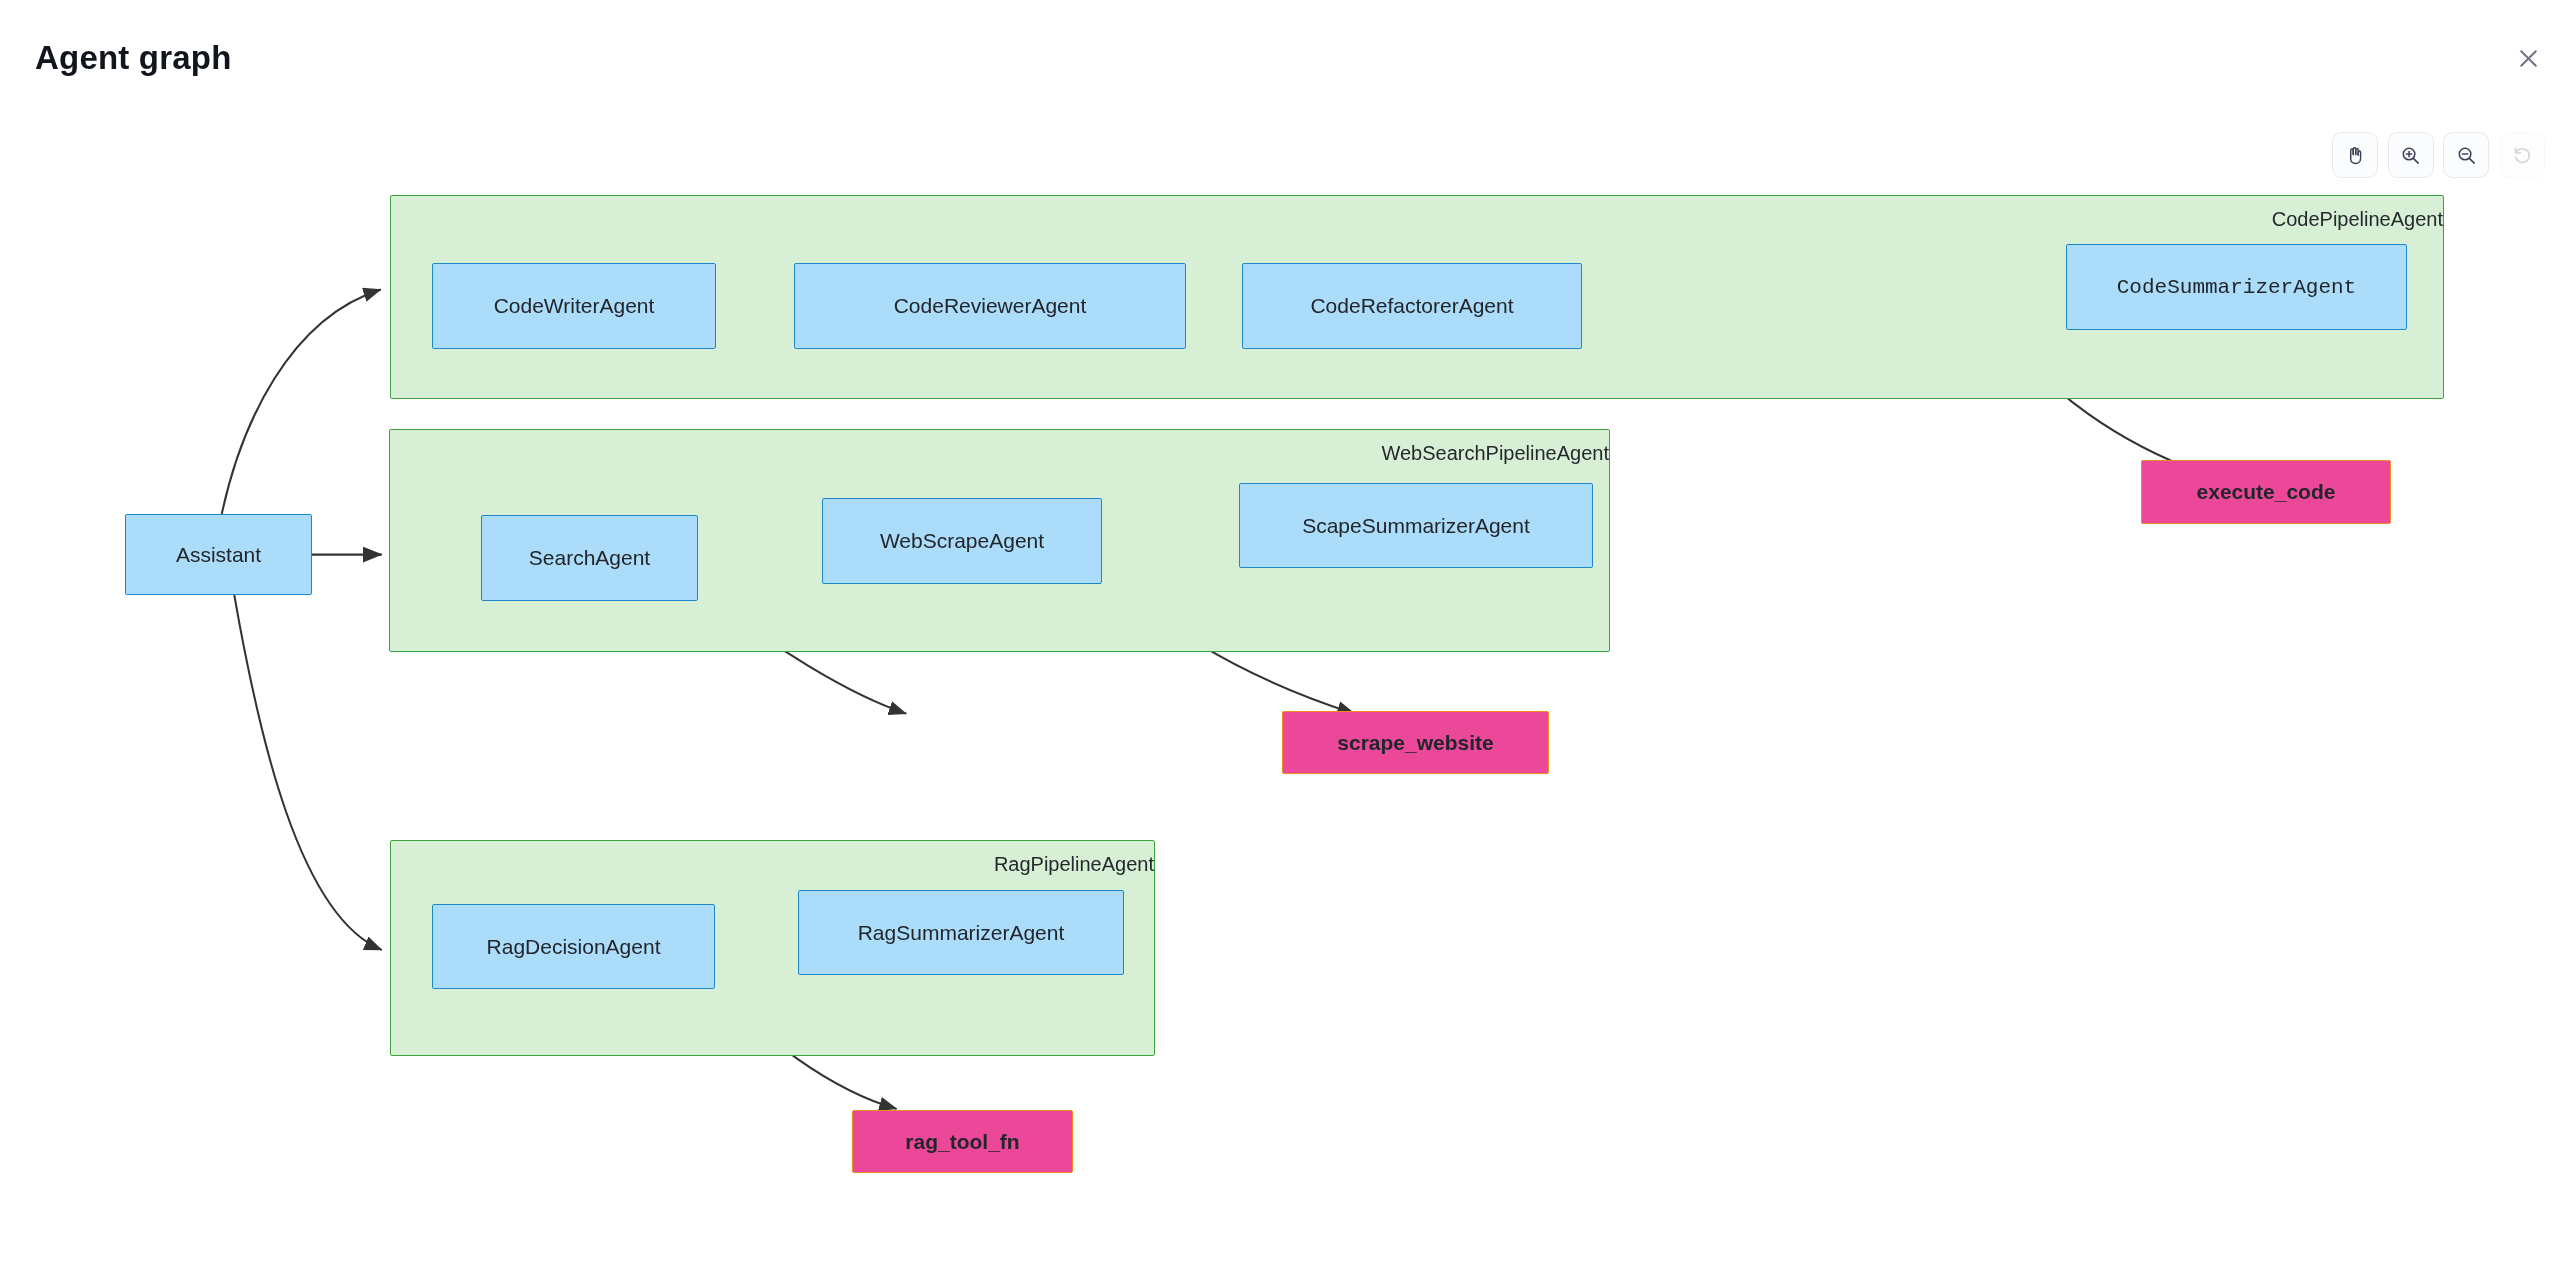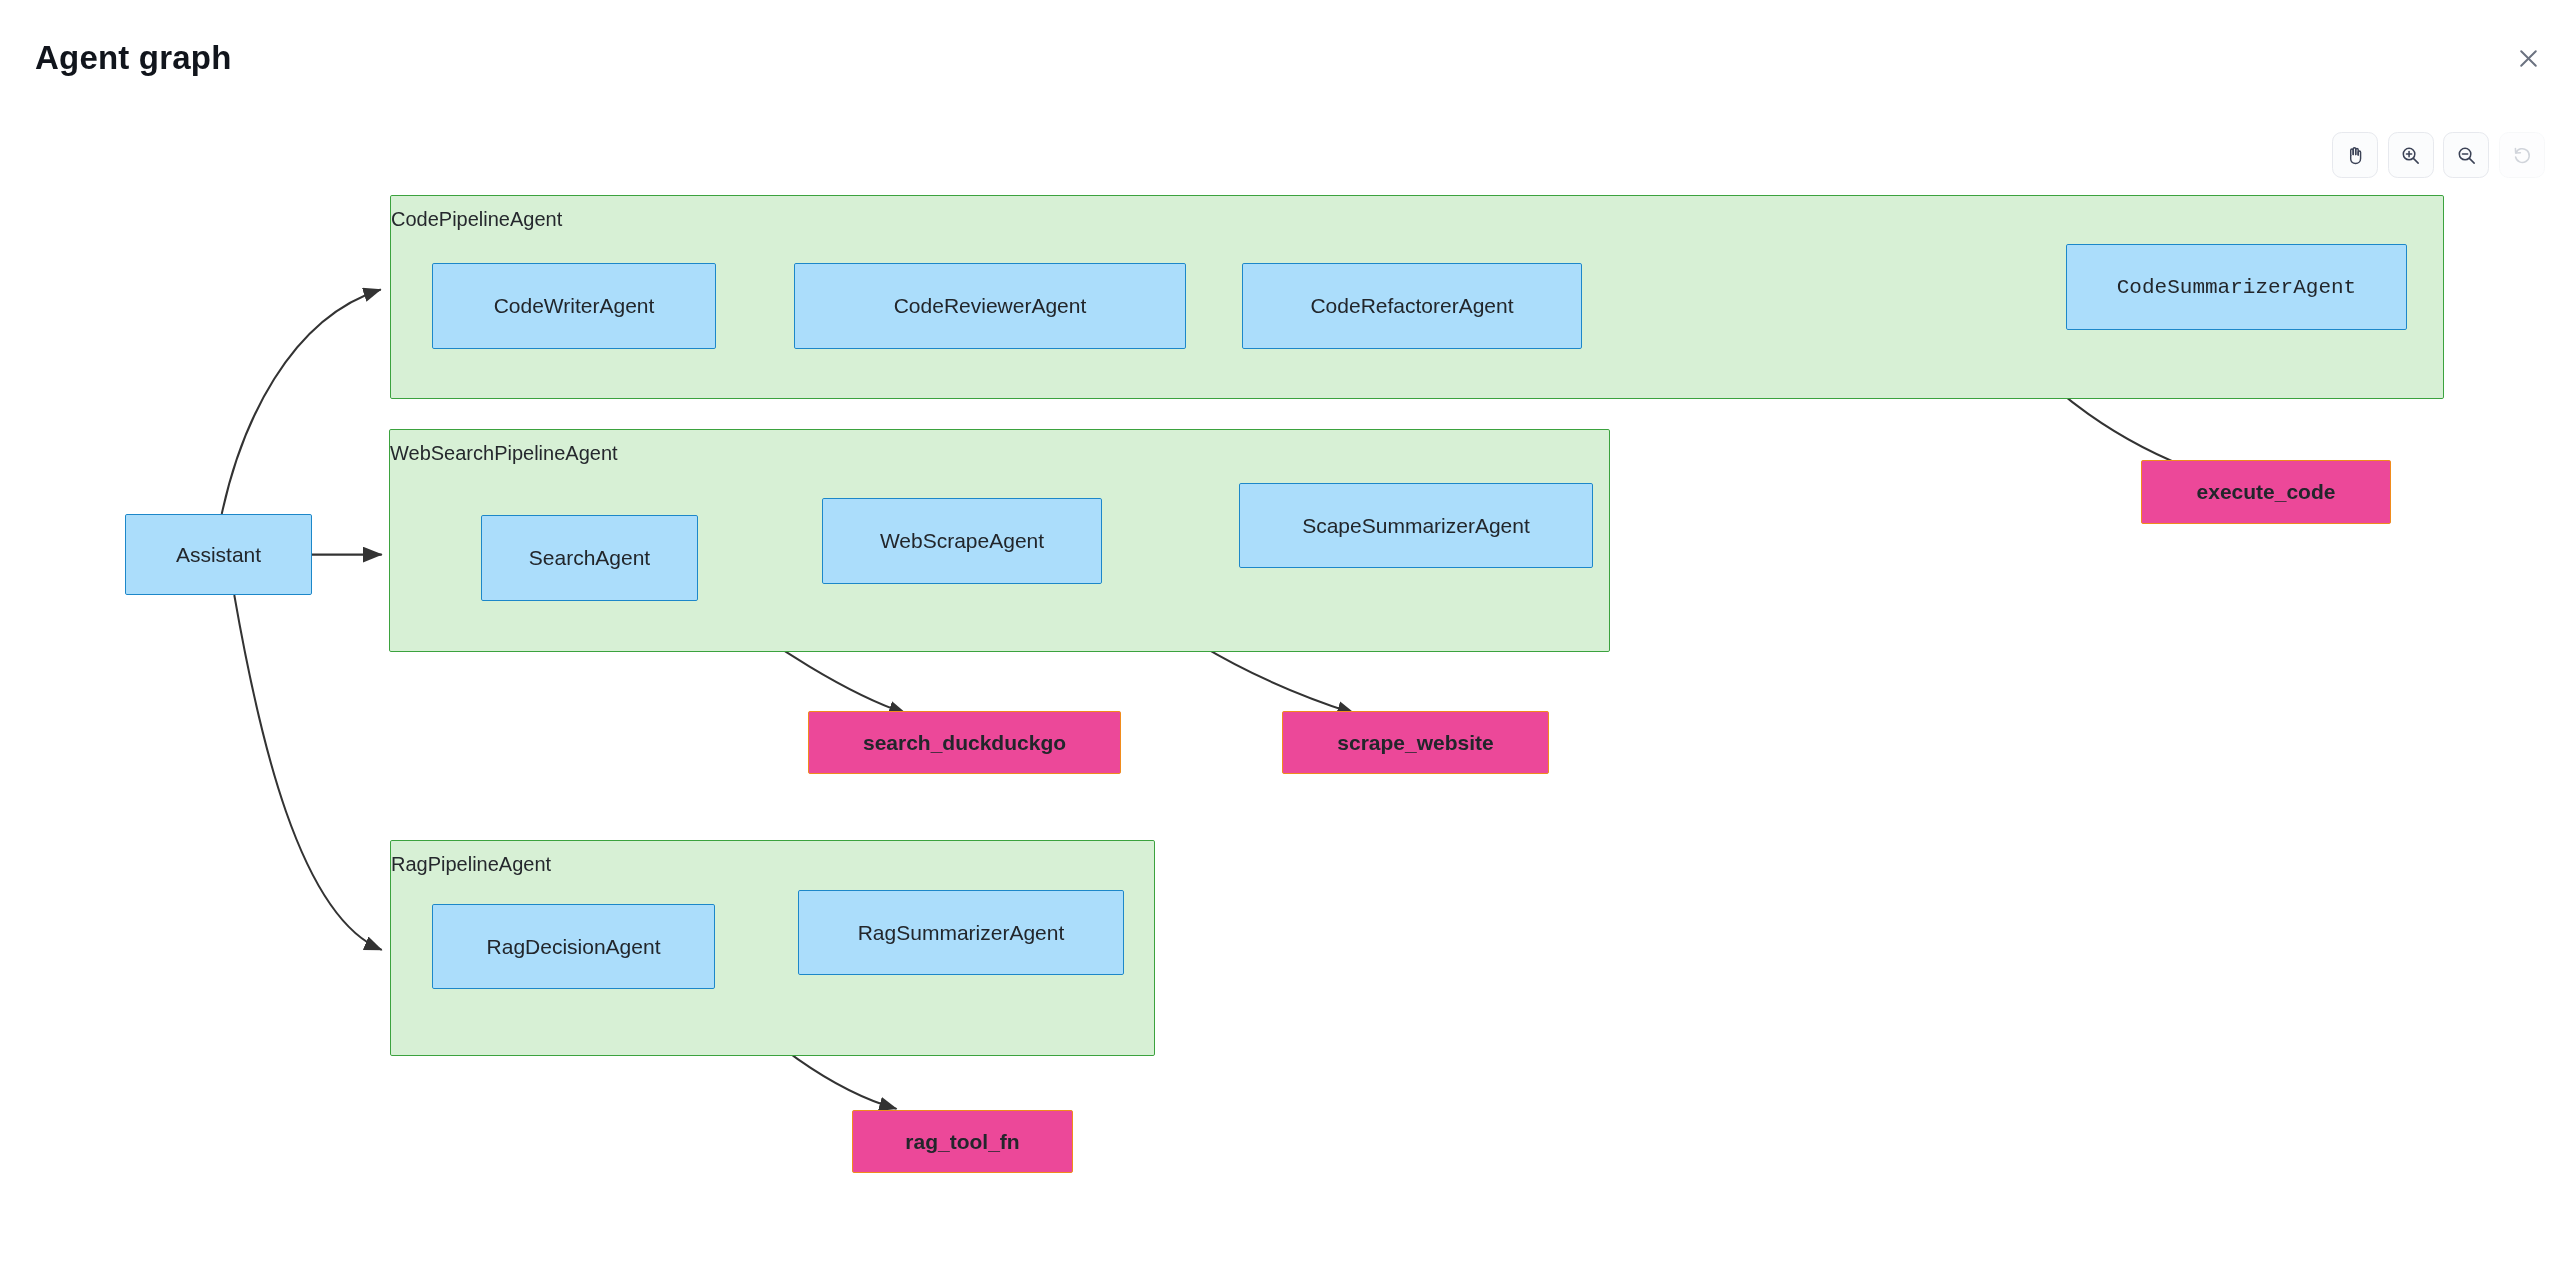--- a/index.html
+++ b/index.html
@@ -65,21 +65,21 @@
   
   .group-box {
     position: absolute;
     background: #d7f0d5;
     border: 1.9px solid #3ba23e;
     border-radius: 1.9px;
   }
   .group-label {
     position: absolute;
     top: 11.6px; left: 0; right: 0;
-    text-align: left;
+    text-align: right;
     font-size: 20px;
     color: #25282d;
     white-space: nowrap;
   }
 
   
   .node {
     position: absolute;
     display: flex;
     align-items: center;
@@ -251,23 +251,20 @@
     </div>
 
     <div class="node agent" style="left:798px; top:890px; width:326px; height:85px;">
       <span>RagSummarizerAgent</span>
     </div>
 
     <div class="node tool" style="left:2141px; top:460px; width:250px; height:64px;">
       <span>execute_code</span>
     </div>
 
-    <div class="node tool" style="left:808px; top:711px; width:313px; height:63px;">
-      <span>search_duckduckgo</span>
-    </div>
 
     <div class="node tool" style="left:1282px; top:711px; width:267px; height:63px;">
       <span>scrape_website</span>
     </div>
 
     <div class="node tool" style="left:852px; top:1110px; width:221px; height:63px;">
       <span>rag_tool_fn</span>
     </div>
 
   </div>

